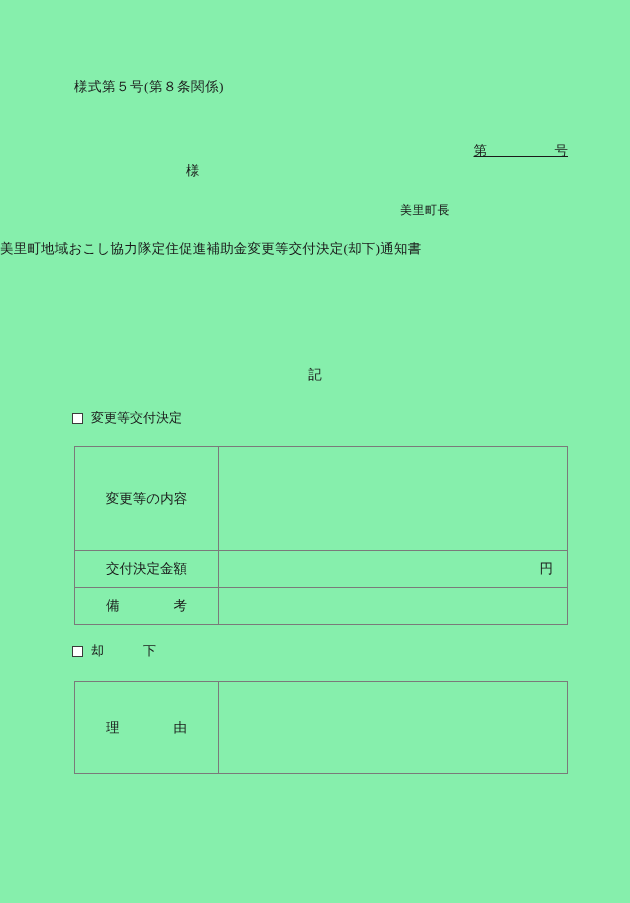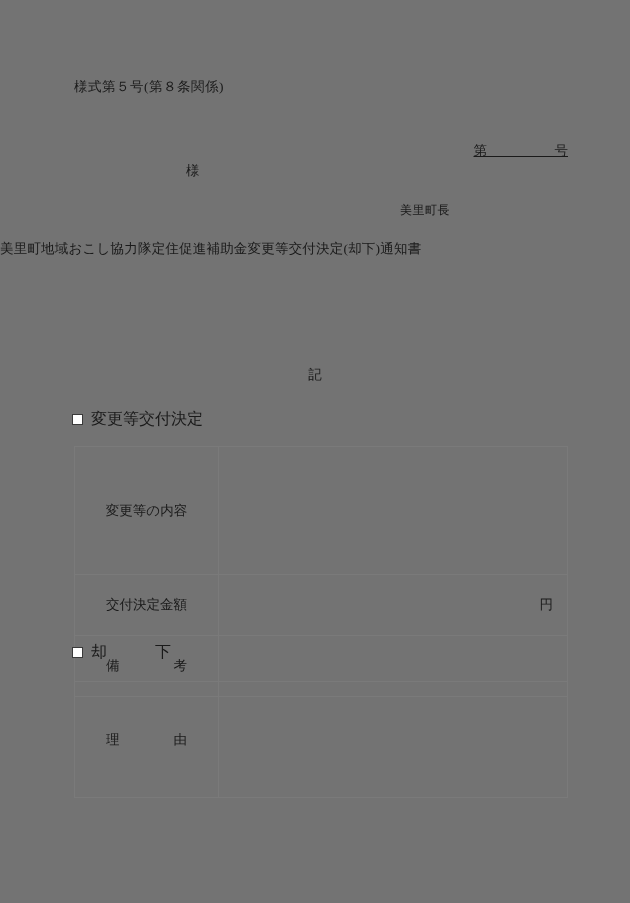--- a/index.html
+++ b/index.html
@@ -11,21 +11,21 @@
     width: 630px;
     height: 903px;
     position: relative;
     font-family: "Liberation Serif", "DejaVu Serif", serif;
     color: #1a1a1a;
     overflow: hidden;
   }
   .page {
     position: absolute;
     inset: 0;
-    background: #737373;
+    background: #86efac;
   }
 
   
   .form-no {
     position: absolute;
     left: 74px;
     top: 78px;
     font-size: 13.5px;
     letter-spacing: 0.5px;
     white-space: pre;
@@ -83,21 +83,21 @@
     right: 0;
     top: 366px;
     text-align: center;
     font-size: 13.5px;
   }
 
   
   .check-line {
     position: absolute;
     left: 72px;
-    font-size: 16px;
+    font-size: 13px;
     white-space: pre;
     display: flex;
     align-items: center;
     gap: 8px;
   }
   .check-line.one { top: 409px; }
   .check-line.two { top: 642px; align-items: center; }
   .checkbox-glyph {
     display: inline-block;
     width: 11px;
@@ -113,21 +113,21 @@
     left: 74px;
     width: 494px;
     border-collapse: collapse;
     table-layout: fixed;
     font-size: 13.5px;
   }
   .form-table.t1 { top: 446px; }
   .form-table.t2 { top: 681px; }
   .form-table td {
     border: 1px solid #7a7a7a;
-    padding: 12px 10px;
+    padding: 0 10px;
     vertical-align: middle;
   }
   .label-cell {
     width: 123px;
     text-align: center;
     white-space: pre;
   }
   .value-cell { text-align: left; }
   .value-cell.right { text-align: right; padding-right: 14px; }
   .row-tall td { height: 103px; }

